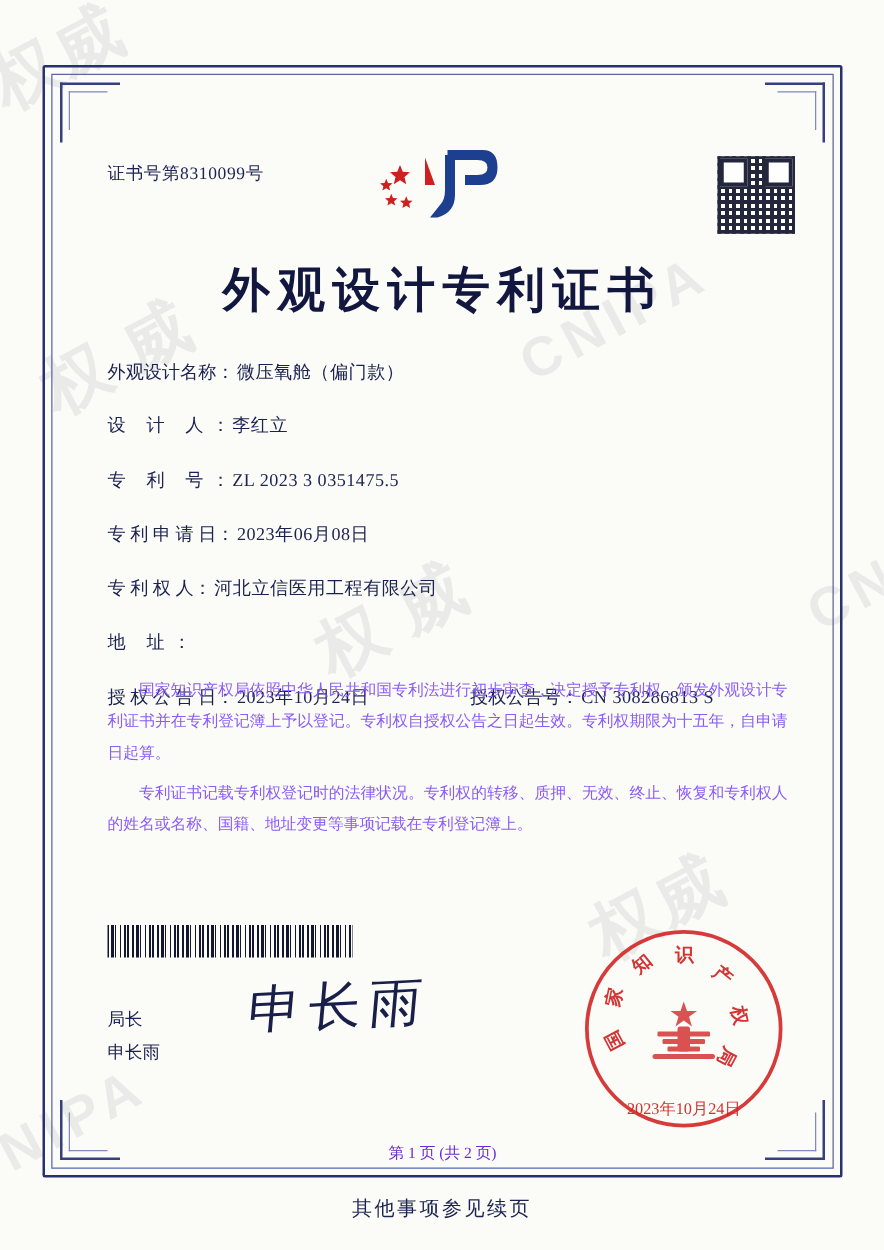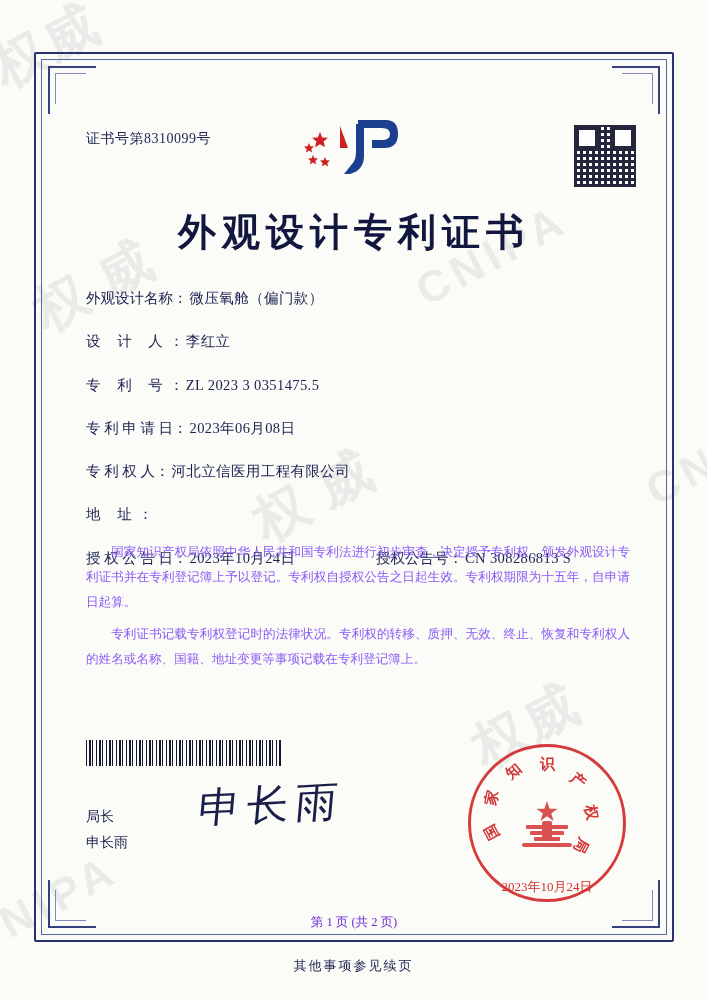--- a/index.html
+++ b/index.html
@@ -282,21 +282,21 @@
     text-align: center;
     font-size: 12.5px;
     color: #6d28d9;
   }
 
   .footnote {
     position: absolute;
     left: 0; right: 0;
     top: 957px;
     text-align: center;
-    font-size: 13px;
+    font-size: 16px;
     letter-spacing: 2px;
     color: #1b2250;
     z-index: 3;
   }
 </style>
 </head>
 <body>
 
 <div class="watermark-layer" id="wm-layer">
     <div class="wm wm-cn" style="left: -10px; top: 10px; transform: rotate(-28deg);">权威</div>

